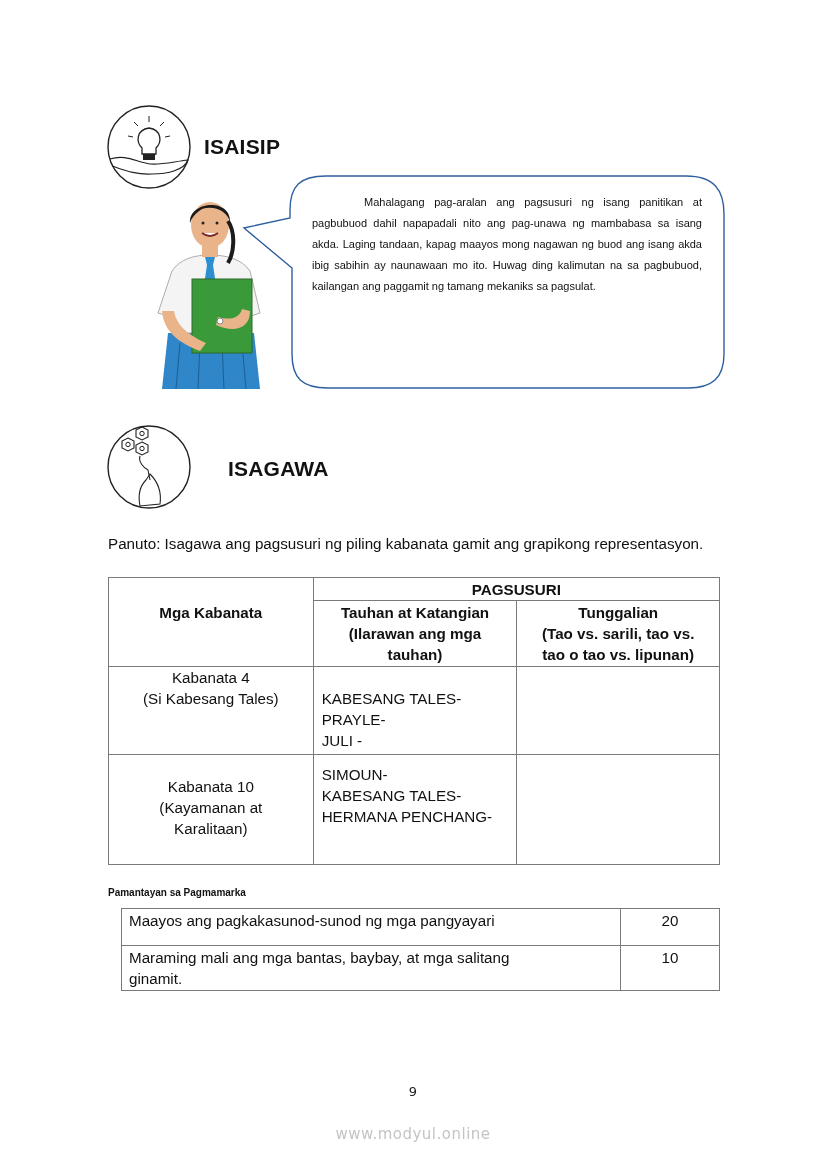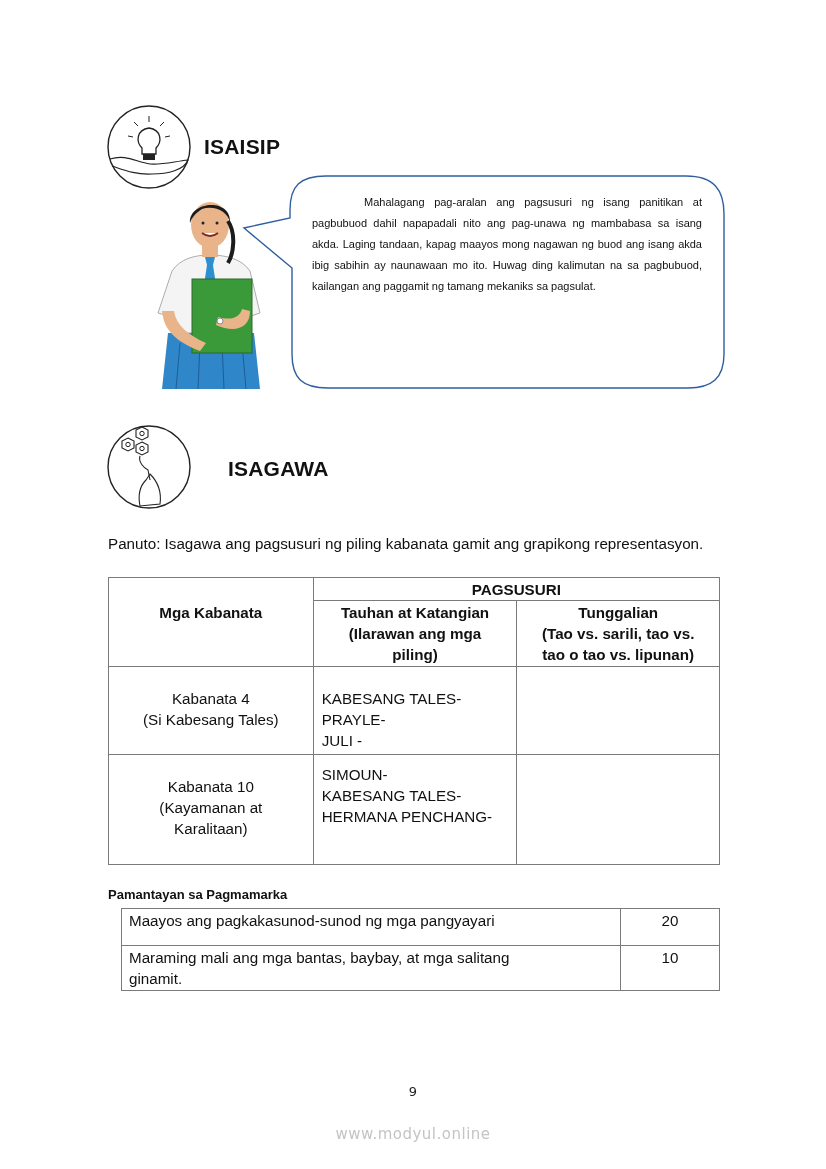--- a/index.html
+++ b/index.html
@@ -10,21 +10,21 @@
     .bubble-wrap { position: absolute; left: 240px; top: 170px; width: 490px; height: 222px; }
     .bubble-text { position: absolute; left: 312px; top: 192px; width: 390px; font-size: 11px; line-height: 21px; text-align: justify; color: #111; }
     .bubble-text p { margin: 0; text-indent: 52px; }
     .instruction { position: absolute; left: 108px; top: 533px; width: 612px; font-size: 15.2px; line-height: 22px; text-align: justify; text-align-last: left; }
     table { border-collapse: collapse; }
     .main-table { position: absolute; left: 108px; top: 577px; width: 612px; font-size: 15.2px; }
     .main-table td, .main-table th { border: 1px solid #7a7a7a; padding: 0; vertical-align: middle; }
     .main-table th { font-weight: bold; text-align: center; line-height: 21px; }
     .cell-center { text-align: center; line-height: 21px; }
     .cell-left { text-align: left; line-height: 21px; padding-left: 8px !important; vertical-align: top !important; }
-    .rubric-heading { position: absolute; left: 108px; top: 887px; font-weight: bold; font-size: 13px; }
+    .rubric-heading { position: absolute; left: 108px; top: 887px; font-weight: bold; font-size: 10px; }
     .rubric-table { position: absolute; left: 121px; top: 908px; width: 599px; font-size: 15.2px; }
     .rubric-table td { border: 1px solid #7a7a7a; line-height: 21px; vertical-align: top; }
     .rubric-table td.crit { padding: 1px 8px 0 7px; }
     .rubric-table td.pts { text-align: center; width: 96px; }
     .page-number { position: absolute; left: 0; width: 826px; top: 1084px; text-align: center; font-size: 13px; font-family: "DejaVu Sans", sans-serif; color: #222; }
     .watermark { position: absolute; left: 0; width: 826px; top: 1125px; text-align: center; font-size: 15px; font-family: "DejaVu Sans", sans-serif; color: #c4c4c4; letter-spacing: 0.5px; }
   </style>
 </head>
 <body>
 
@@ -106,30 +106,30 @@
       <tr style="height:23px;">
     <th rowspan="2" style="vertical-align:top; padding-top:24px;">
       <span>Mga Kabanata</span>
     </th>
     <th colspan="2">PAGSUSURI</th>
   </tr>
   <tr style="height:66px;">
     <th>
       <div>Tauhan at Katangian</div>
       <div>(Ilarawan ang mga</div>
-      <div>piling)</div>
+      <div>tauhan)</div>
     </th>
     <th>
       <div>Tunggalian</div>
       <div>(Tao vs. sarili, tao vs.</div>
       <div>tao o tao vs. lipunan)</div>
     </th>
   </tr>
   <tr style="height:88px;">
-    <td class="cell-center" style="vertical-align:top; padding-top:21px;">
+    <td class="cell-center" style="vertical-align:top; ">
       <div>Kabanata 4</div>
       <div>(Si Kabesang Tales)</div>
     </td>
     <td class="cell-left" style="padding-top:21px;">
       <div>KABESANG TALES-</div>
       <div>PRAYLE-</div>
       <div>JULI -</div>
     </td>
     <td></td>
   </tr>

